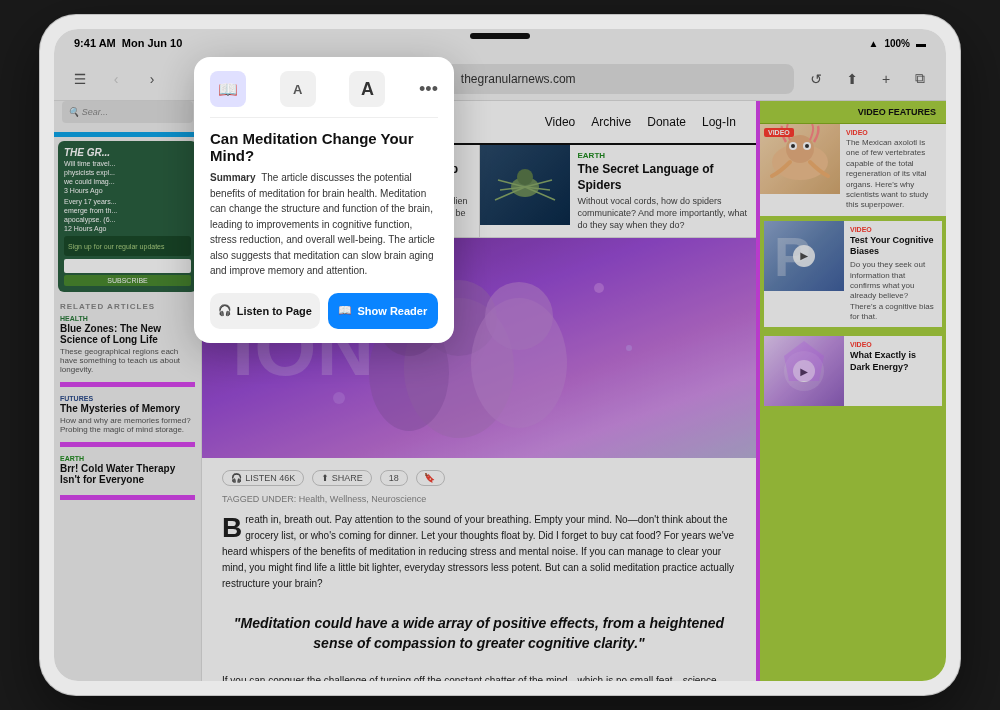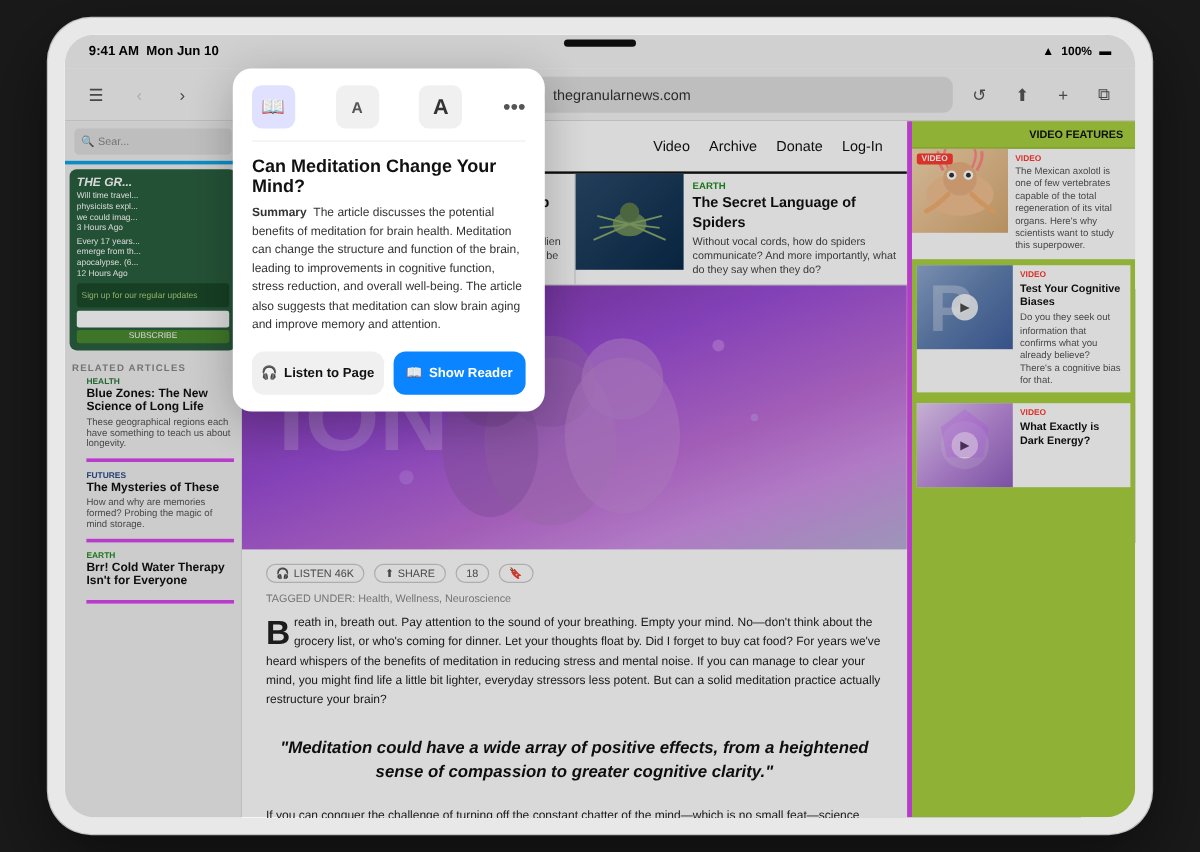--- a/index.html
+++ b/index.html
@@ -108,24 +108,24 @@
       width: 148px;
       background: #f0f0f0;
       border-right: 1px solid #ddd;
       overflow: hidden;
       flex-shrink: 0;
       font-size: 10px;
     }
     .sidebar-toolbar {
       height: 36px;
       display: flex;
-      align-items: center;
       padding: 0 8px;
       gap: 6px;
-      border-bottom: 3px solid #0ea5e9;
+      border-bottom: 5px solid #0ea5e9;
+      font-style: italic;
     }
     .sidebar-search {
       flex: 1;
       height: 22px;
       background: #e0e0e0;
       border-radius: 4px;
       display: flex;
       align-items: center;
       padding: 0 6px;
       font-size: 10px;
@@ -492,22 +492,21 @@
       top: 50%;
       transform: translateY(-50%);
     }
 
     .sidebar-related {
       padding: 6px;
     }
     .sidebar-related-item {
       margin-bottom: 8px;
       padding-bottom: 8px;
-      border-bottom: 3px solid #d946ef;
-      margin-left: 12px;
+      border-bottom: 5px solid #d946ef;
     }
     .sidebar-related-tag {
       font-size: 7px;
       font-weight: 700;
       color: #2a7a3a;
       text-transform: uppercase;
       margin-bottom: 1px;
     }
     .sidebar-related-title {
       font-size: 10px;
@@ -590,21 +589,21 @@
           <div style="font-size:8px;font-weight:700;color:#888;text-transform:uppercase;letter-spacing:1px;margin-bottom:4px;">RELATED ARTICLES</div>
 
           <div class="sidebar-related-item">
             <div class="sidebar-related-tag sidebar-tag-health">HEALTH</div>
             <div class="sidebar-related-title">Blue Zones: The New Science of Long Life</div>
             <div class="sidebar-related-desc">These geographical regions each have something to teach us about longevity.</div>
           </div>
 
           <div class="sidebar-related-item">
             <div class="sidebar-related-tag sidebar-tag-futures">FUTURES</div>
-            <div class="sidebar-related-title">The Mysteries of These</div>
+            <div class="sidebar-related-title">The Mysteries of Memory</div>
             <div class="sidebar-related-desc">How and why are memories formed? Probing the magic of mind storage.</div>
           </div>
 
           <div class="sidebar-related-item">
             <div class="sidebar-related-tag sidebar-tag-earth">EARTH</div>
             <div class="sidebar-related-title">Brr! Cold Water Therapy Isn't for Everyone</div>
           </div>
         </div>
       </div>
 

